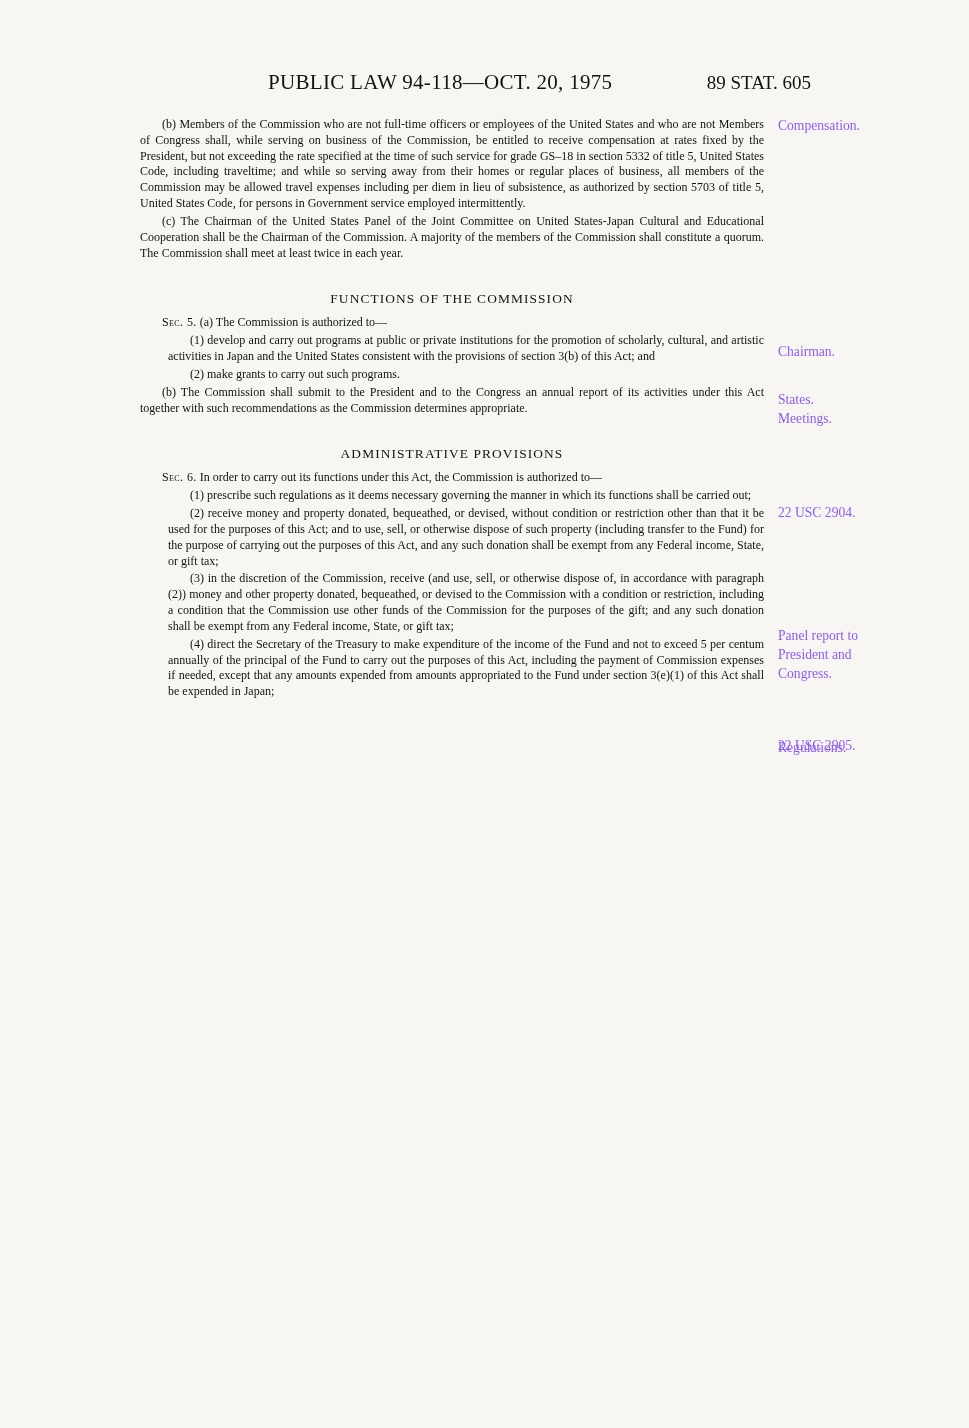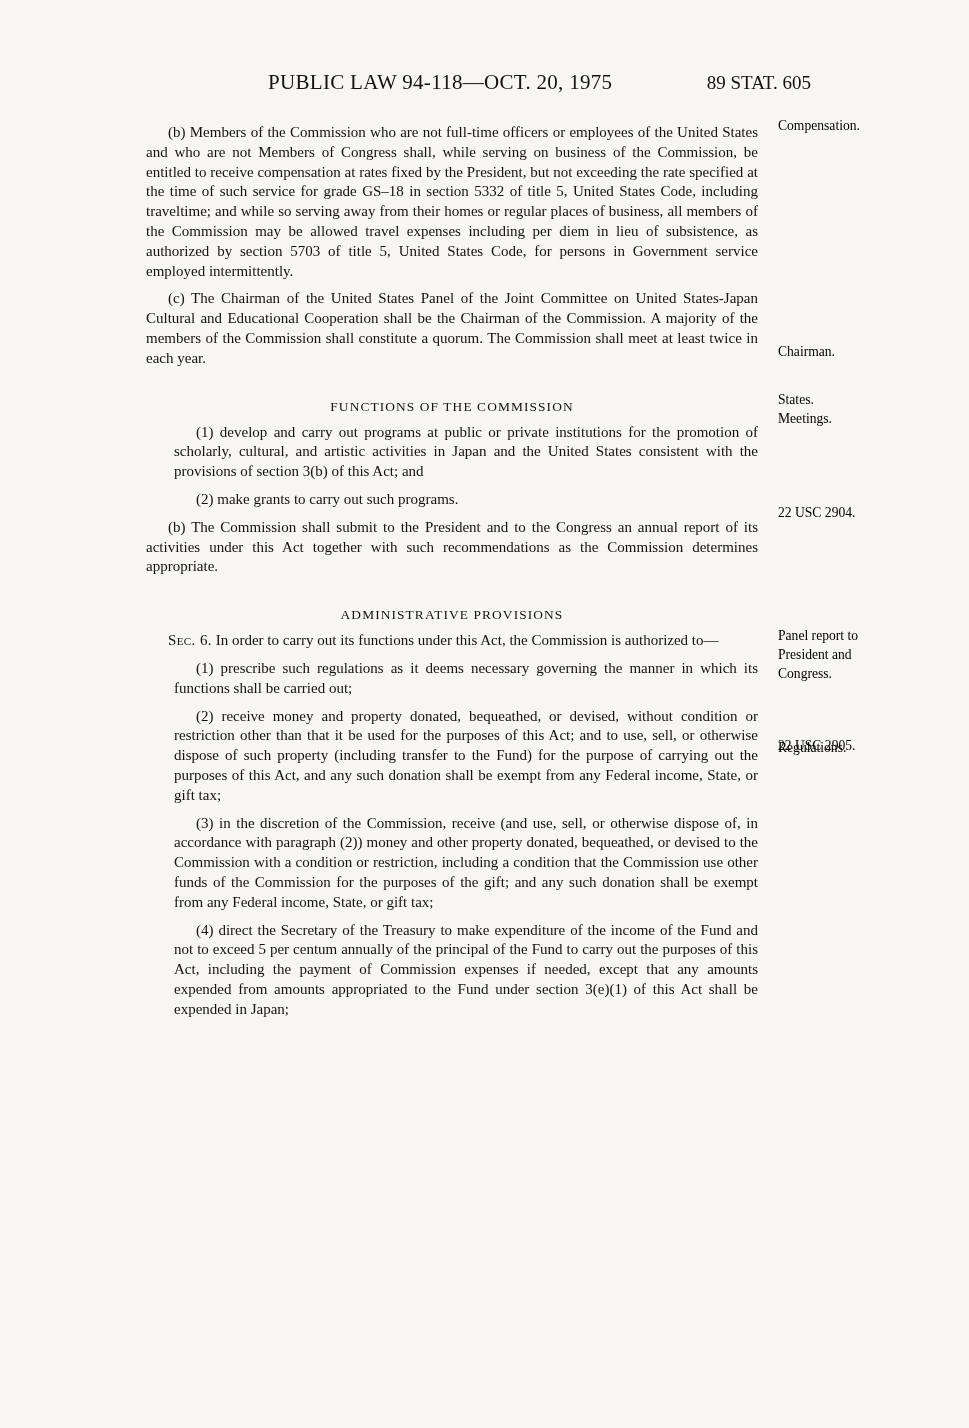--- a/index.html
+++ b/index.html
@@ -57,22 +57,22 @@
   }
 
   .body-col {
     position: absolute;
     left: 138px;
     top: 115px;
     width: 628px;
   }
 
   p.para {
-    margin: 8px;
-    font-size: 15px;
+    margin: 2px;
+    font-size: 12px;
     line-height: 1.32;
     text-align: justify;
     text-justify: inter-word;
     hyphens: none;
   }
   p.para.indent { text-indent: 22px; }
   p.para.hang {
     padding-left: 28px;
     text-indent: 22px;
   }
@@ -93,21 +93,21 @@
   }
 
   
   .note {
     position: absolute;
     left: 778px;
     width: 180px;
     font-family: "Liberation Serif", serif;
     font-size: 13.6px;
     line-height: 1.25;
-    color: #000000;
+    color: #8b5cf6;
   }
 </style>
 </head>
 <body>
 
 <div class="page">
 
   <div class="bleed" style="left:370px; top:18px; width:180px;">&nbsp;</div>
 
   <div class="header">
@@ -127,20 +127,24 @@
   <div class="note" style="top:740px;">Regulations.</div>
 
   <div class="body-col">
 
     <p class="para indent">(b) Members of the Commission who are not full-time officers or employees of the United States and who are not Members of Congress shall, while serving on business of the Commission, be entitled to receive compensation at rates fixed by the President, but not exceeding the rate specified at the time of such service for grade GS–18 in section 5332 of title 5, United States Code, including traveltime; and while so serving away from their homes or regular places of business, all members of the Commission may be allowed travel expenses including per diem in lieu of subsistence, as authorized by section 5703 of title 5, United States Code, for persons in Government service employed intermittently.</p>
 
     <p class="para indent">(c) The Chairman of the United States Panel of the Joint Committee on United States-Japan Cultural and Educational Cooperation shall be the Chairman of the Commission. A majority of the members of the Commission shall constitute a quorum. The Commission shall meet at least twice in each year.</p>
 
     <p class="center-head sp-before-head">FUNCTIONS OF THE COMMISSION</p>
 
+    <p class="para indent sp-after-head">
+      <span class="sec-label">Sec. 5.</span>
+      <span>(a) The Commission is authorized to—</span>
+    </p>
 
     <p class="para hang">(1) develop and carry out programs at public or private institutions for the promotion of scholarly, cultural, and artistic activities in Japan and the United States consistent with the provisions of section 3(b) of this Act; and</p>
 
     <p class="para hang">(2) make grants to carry out such programs.</p>
 
     <p class="para indent">(b) The Commission shall submit to the President and to the Congress an annual report of its activities under this Act together with such recommendations as the Commission determines appropriate.</p>
 
     <p class="center-head sp-before-head">ADMINISTRATIVE PROVISIONS</p>
 
     <p class="para indent sp-after-head">

